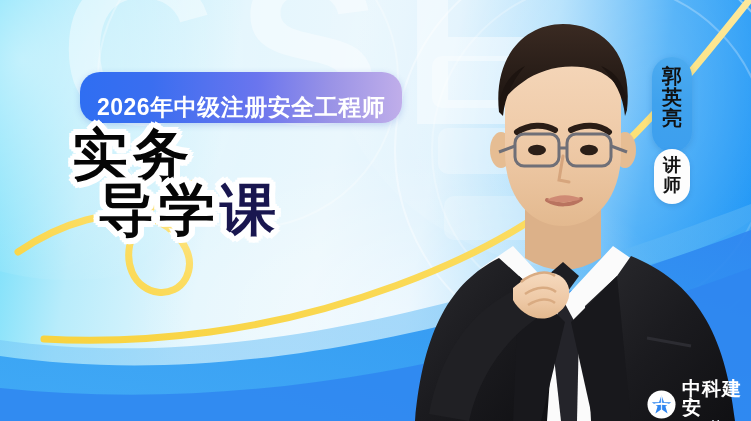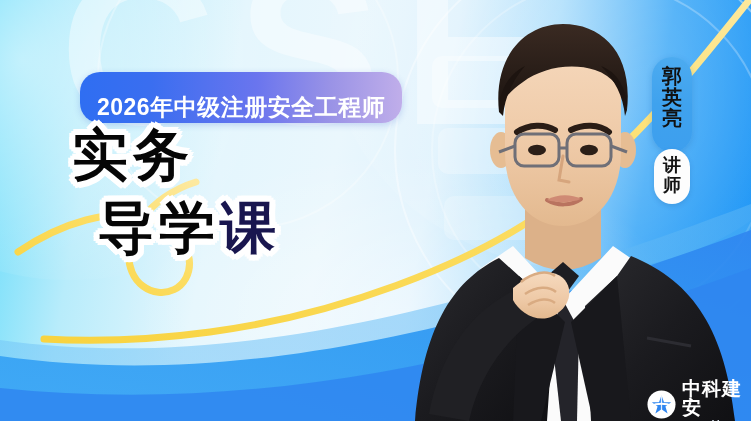--- a/index.html
+++ b/index.html
@@ -75,21 +75,21 @@
     letter-spacing:5px;
     color:#060606;
     font-family:"DejaVu Sans","Liberation Sans",sans-serif;
     white-space:nowrap;
     text-shadow:
       5px 0 0 #fff, -5px 0 0 #fff, 0 5px 0 #fff, 0 -5px 0 #fff,
       4px 4px 0 #fff, -4px 4px 0 #fff, 4px -4px 0 #fff, -4px -4px 0 #fff,
       6px 2px 0 #fff, -6px 2px 0 #fff, 2px 6px 0 #fff, 2px -6px 0 #fff,
       -2px 6px 0 #fff, -2px -6px 0 #fff, 6px -2px 0 #fff, -6px -2px 0 #fff;
   }
-  .hl-line-2{margin-top:22px;margin-left:26px;font-family:Liberation Mono, monospace;}
+  .hl-line-2{margin-left:26px;}
   .hl-accent{color:#19164f;}
 
   
   .portrait{position:absolute;left:395px;top:0;width:356px;height:421px;}
 
   
   .tutor-tag{
     position:absolute;
     left:652px;top:57px;
     width:40px;

